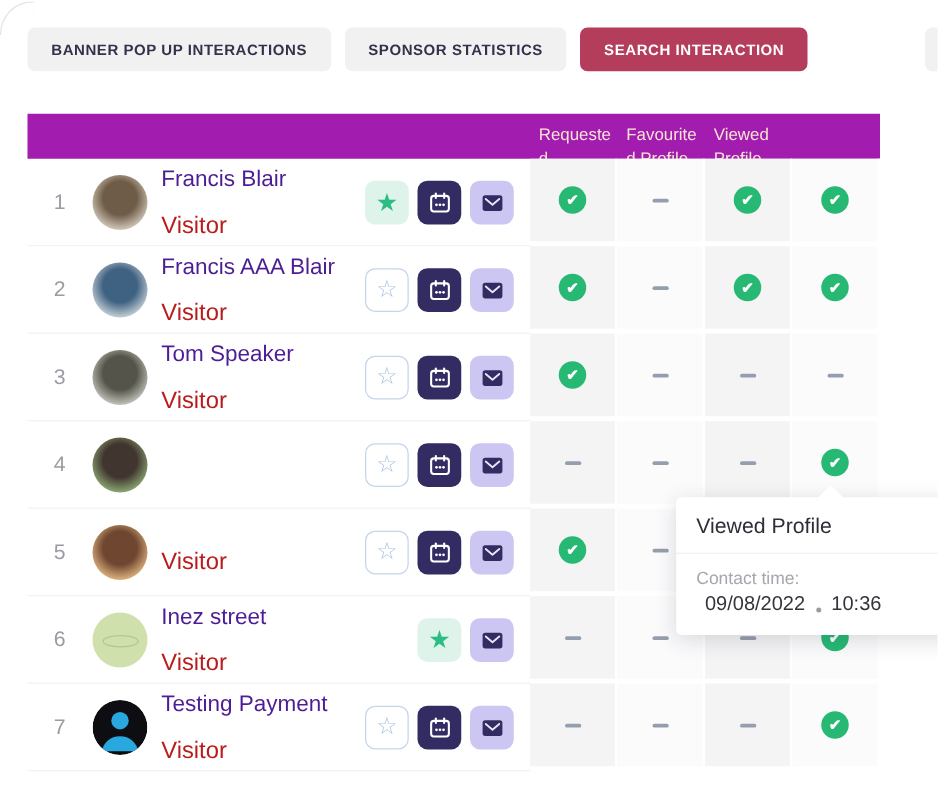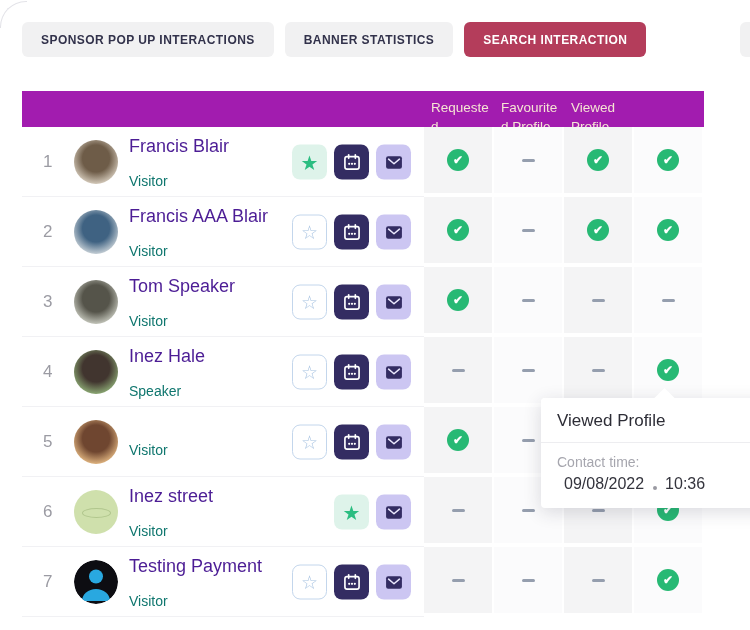--- a/index.html
+++ b/index.html
@@ -30,21 +30,21 @@
   .row::after{content:"";position:absolute;left:0;bottom:0;width:402px;height:1px;background:#f1f1f4;}
   .row-main{display:flex;align-items:center;height:100%;padding-left:21px;box-sizing:border-box;}
   .idx{width:31px;flex:none;font-size:17px;color:#9b9ba3;}
   .avatar{width:44px;height:44px;border-radius:50%;margin-right:11px;flex:none;
           position:relative;overflow:hidden;cursor:pointer;}
   .avatar svg.person{display:block;width:44px;height:44px;}
   .logo-mark{position:absolute;left:8px;top:18px;width:27px;height:8px;border-radius:50%;
              border:1px solid #a4ba80;opacity:.7;}
   .who{min-width:0;}
   .name{font-size:18px;color:#4c1d95;white-space:nowrap;}
-  .role{font-size:14px;color:#0f766e;margin-top:16px;}
+  .role{font-size:19px;color:#b91c1c;margin-top:16px;}
 
   .actions{position:absolute;top:50%;transform:translateY(-50%);left:247px;width:142px;
            display:flex;justify-content:flex-end;gap:7px;}
   .btn{width:35px;height:35px;border-radius:8px;border:none;display:flex;align-items:center;
        justify-content:center;padding:0;cursor:pointer;background:transparent;box-sizing:border-box;}
   .btn.star{background:#fff;border:1px solid #c3d6ec;color:#a9c4e2;font-size:19px;line-height:1;}
   .btn.star.active{background:#def3ea;border:none;color:#2bbd81;font-size:20px;}
   .btn.cal{background:#332c62;}
   .btn.mail{background:#ccc6f2;}
 
@@ -69,22 +69,22 @@
   .tooltip-value{margin-top:5px;font-size:16px;color:#34343d;padding-left:7px;
                  display:flex;align-items:center;}
   .dot{width:4px;height:4px;border-radius:50%;background:#9a9aa2;margin:7px 8px 0 9px;flex:none;}
 </style>
 </head>
 <body>
 
 <div class="corner"></div>
 
 <div class="tab-bar">
-    <div class="tab">SPONSOR POP UP INTERACTIONS</div>
-    <div class="tab">BANNER STATISTICS</div>
+    <div class="tab">BANNER POP UP INTERACTIONS</div>
+    <div class="tab">SPONSOR STATISTICS</div>
     <div class="tab active">SEARCH INTERACTION</div>
     <div class="tab partial"></div>
   </div>
 
 <div class="table">
   <div class="thead">
     <div class="thead-spacer"></div>
   <div class="hcol">Requeste
 d...</div>
       <div class="hcol">Favourite
@@ -230,24 +230,20 @@
         <div class="scell even" style="left: 612px;">
           <div class="dash"></div>
         </div>
       </div>
       <div class="row">
     <div class="row-main">
       <div class="idx">4</div>
       <div class="avatar" style="background: radial-gradient(circle at 50% 42%, rgb(65, 53, 47) 0px, rgb(65, 53, 47) 40%, rgb(143, 174, 119) 78%);">
         
         
-      </div>
-      <div class="who">
-        <div class="name">Inez Hale</div>
-        <div class="role">Speaker</div>
       </div>
     </div>
     <div class="actions">
       <button class="btn star">
             <span>☆</span>
           </button>
       <button class="btn cal">
         <svg viewBox="0 0 24 24" width="20" height="20">
           <rect x="3.5" y="5" width="17" height="15" rx="2.5" fill="none" stroke="#fff" stroke-width="2"></rect>
           <line x1="8" y1="2.8" x2="8" y2="7" stroke="#fff" stroke-width="2" stroke-linecap="round"></line>

